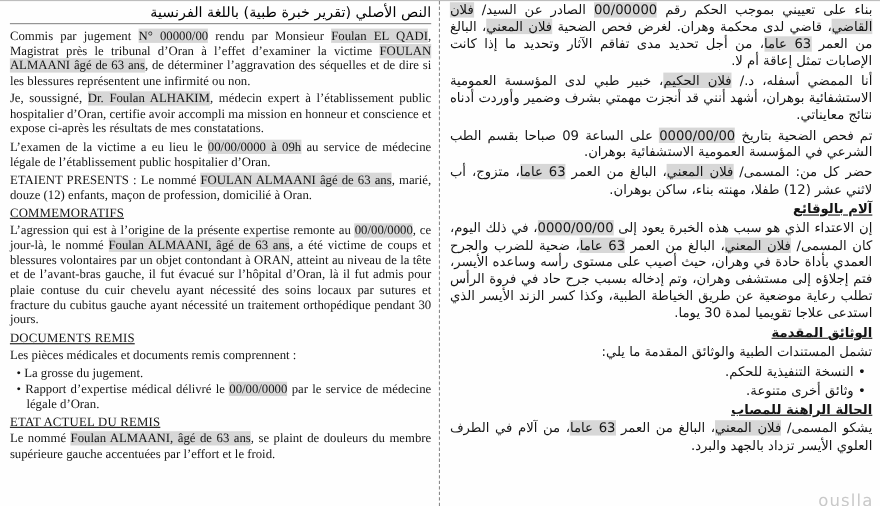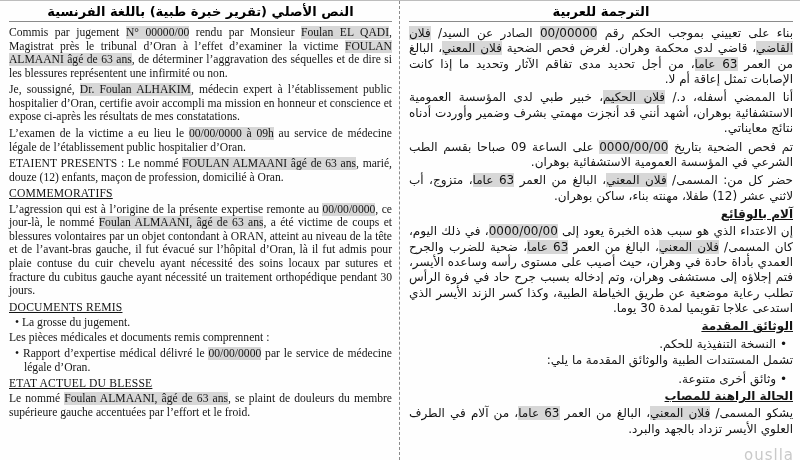--- a/index.html
+++ b/index.html
@@ -13,22 +13,22 @@
   .page{
     position:relative;width:800px;height:460px;overflow:hidden;
     background:#fefefe;color:var(--ink);border-top:1px solid #bdbdbd;
     display:flex;flex-direction:row;
   }
   .col{height:100%;overflow:hidden;padding:0 7px 4px 9px;}
   .col-left{width:399px;}
   .col-right{width:400px;}
   .divider{width:0;height:100%;border-left:1px dashed var(--divider);}
   .col-title{
-    font-family:"DejaVu Sans",sans-serif;font-weight:bold;font-size:13px;
-    text-align:center;direction:rtl;padding:3px 0 2px;
+    font-family:"DejaVu Sans",sans-serif;font-weight:normal;font-size:13px;
+    direction:rtl;padding:3px 0 2px;
     border-bottom:1px solid var(--divider);margin-bottom:4px;color:#000;
   }
   .body{margin-top:1px;}
   .col-left .body{
     font-family:"Liberation Serif","DejaVu Serif",serif;
     font-size:11.6px;line-height:1.17;text-align:justify;direction:ltr;
   }
   .col-right .body{
     font-family:"DejaVu Sans",sans-serif;
     font-size:12px;line-height:1.28;text-align:justify;direction:rtl;
@@ -54,42 +54,41 @@
   <div class="col col-left">
     <div class="col-title">النص الأصلي (تقرير خبرة طبية) باللغة الفرنسية</div>
     <div class="body" id="french-body">
         <p class="blk blk-p"><span>Commis par jugement </span><span class="hl">N° 00000/00</span><span> rendu par Monsieur </span><span class="hl">Foulan EL QADI</span><span>, Magistrat près le tribunal d’Oran à l’effet d’examiner la victime </span><span class="hl">FOULAN ALMAANI âgé de 63 ans</span><span>, de déterminer l’aggravation des séquelles et de dire si les blessures représentent une infirmité ou non.</span></p>
         <p class="blk blk-p"><span>Je, soussigné, </span><span class="hl">Dr. Foulan ALHAKIM</span><span>, médecin expert à l’établissement public hospitalier d’Oran, certifie avoir accompli ma mission en honneur et conscience et expose ci-après les résultats de mes constatations.</span></p>
         <p class="blk blk-p"><span>L’examen de la victime a eu lieu le </span><span class="hl">00/00/0000 à 09h</span><span> au service de médecine légale de l’établissement public hospitalier d’Oran.</span></p>
         <p class="blk blk-p"><span>ETAIENT PRESENTS : Le nommé </span><span class="hl">FOULAN ALMAANI âgé de 63 ans</span><span>, marié, douze (12) enfants, maçon de profession, domicilié à Oran.</span></p>
         <div class="blk blk-h"><span>COMMEMORATIFS</span></div>
         <p class="blk blk-p"><span>L’agression qui est à l’origine de la présente expertise remonte au </span><span class="hl">00/00/0000</span><span>, ce jour-là, le nommé </span><span class="hl">Foulan ALMAANI, âgé de 63 ans</span><span>, a été victime de coups et blessures volontaires par un objet contondant à ORAN, atteint au niveau de la tête et de l’avant-bras gauche, il fut évacué sur l’hôpital d’Oran, là il fut admis pour plaie contuse du cuir chevelu ayant nécessité des soins locaux par sutures et fracture du cubitus gauche ayant nécessité un traitement orthopédique pendant 30 jours.</span></p>
         <div class="blk blk-h"><span>DOCUMENTS REMIS</span></div>
+        <p class="blk blk-p"><span>Les pièces médicales et documents remis comprennent :</span></p>
         <p class="blk blk-li"><span>•&nbsp;</span><span>La grosse du jugement.</span></p>
-        <p class="blk blk-p"><span>Les pièces médicales et documents remis comprennent :</span></p>
         <p class="blk blk-li"><span>•&nbsp;</span><span>Rapport d’expertise médical délivré le </span><span class="hl">00/00/0000</span><span> par le service de médecine légale d’Oran.</span></p>
-        <div class="blk blk-h"><span>ETAT ACTUEL DU BLESSE</span></div>
+        <div class="blk blk-h"><span>ETAT ACTUEL DU REMIS</span></div>
         <p class="blk blk-p"><span>Le nommé </span><span class="hl">Foulan ALMAANI, âgé de 63 ans</span><span>, se plaint de douleurs du membre supérieure gauche accentuées par l’effort et le froid.</span></p>
       </div>
   </div>
 
   <div class="divider"></div>
 
   <div class="col col-right">
-    <div class="col-title">الترجمة للعربية</div>
     <div class="body" id="arabic-body">
         <p class="blk blk-p"><span>بناء على تعييني بموجب الحكم رقم </span><span class="hl">00/00000</span><span> الصادر عن السيد/ </span><span class="hl">فلان القاضي</span><span>، قاضي لدى محكمة وهران. لغرض فحص الضحية </span><span class="hl">فلان المعني</span><span>، البالغ من العمر </span><span class="hl">63 عاما</span><span>، من أجل تحديد مدى تفاقم الآثار وتحديد ما إذا كانت الإصابات تمثل إعاقة أم لا.</span></p>
         <p class="blk blk-p"><span>أنا الممضي أسفله، د./ </span><span class="hl">فلان الحكيم</span><span>، خبير طبي لدى المؤسسة العمومية الاستشفائية بوهران، أشهد أنني قد أنجزت مهمتي بشرف وضمير وأوردت أدناه نتائج معايناتي.</span></p>
         <p class="blk blk-p"><span>تم فحص الضحية بتاريخ </span><span class="hl">0000/00/00</span><span> على الساعة 09 صباحا بقسم الطب الشرعي في المؤسسة العمومية الاستشفائية بوهران.</span></p>
         <p class="blk blk-p"><span>حضر كل من: المسمى/ </span><span class="hl">فلان المعني</span><span>، البالغ من العمر </span><span class="hl">63 عاما</span><span>، متزوج، أب لاثني عشر (12) طفلا، مهنته بناء، ساكن بوهران.</span></p>
         <div class="blk blk-h"><span>آلام بالوقائع</span></div>
         <p class="blk blk-p"><span>إن الاعتداء الذي هو سبب هذه الخبرة يعود إلى </span><span class="hl">0000/00/00</span><span>، في ذلك اليوم، كان المسمى/ </span><span class="hl">فلان المعني</span><span>، البالغ من العمر </span><span class="hl">63 عاما</span><span>، ضحية للضرب والجرح العمدي بأداة حادة في وهران، حيث أصيب على مستوى رأسه وساعده الأيسر، فتم إجلاؤه إلى مستشفى وهران، وتم إدخاله بسبب جرح حاد في فروة الرأس تطلب رعاية موضعية عن طريق الخياطة الطبية، وكذا كسر الزند الأيسر الذي استدعى علاجا تقويميا لمدة 30 يوما.</span></p>
         <div class="blk blk-h"><span>الوثائق المقدمة</span></div>
+        <p class="blk blk-p"><span>تشمل المستندات الطبية والوثائق المقدمة ما يلي:</span></p>
         <p class="blk blk-li"><span>•&nbsp;</span><span>النسخة التنفيذية للحكم.</span></p>
-        <p class="blk blk-p"><span>تشمل المستندات الطبية والوثائق المقدمة ما يلي:</span></p>
         <p class="blk blk-li"><span>•&nbsp;</span><span>وثائق أخرى متنوعة.</span></p>
         <div class="blk blk-h"><span>الحالة الراهنة للمصاب</span></div>
         <p class="blk blk-p"><span>يشكو المسمى/ </span><span class="hl">فلان المعني</span><span>، البالغ من العمر </span><span class="hl">63 عاما</span><span>، من آلام في الطرف العلوي الأيسر تزداد بالجهد والبرد.</span></p>
       </div>
   </div>
 
   <div class="watermark">ouslla</div>
 
 </div>
 

